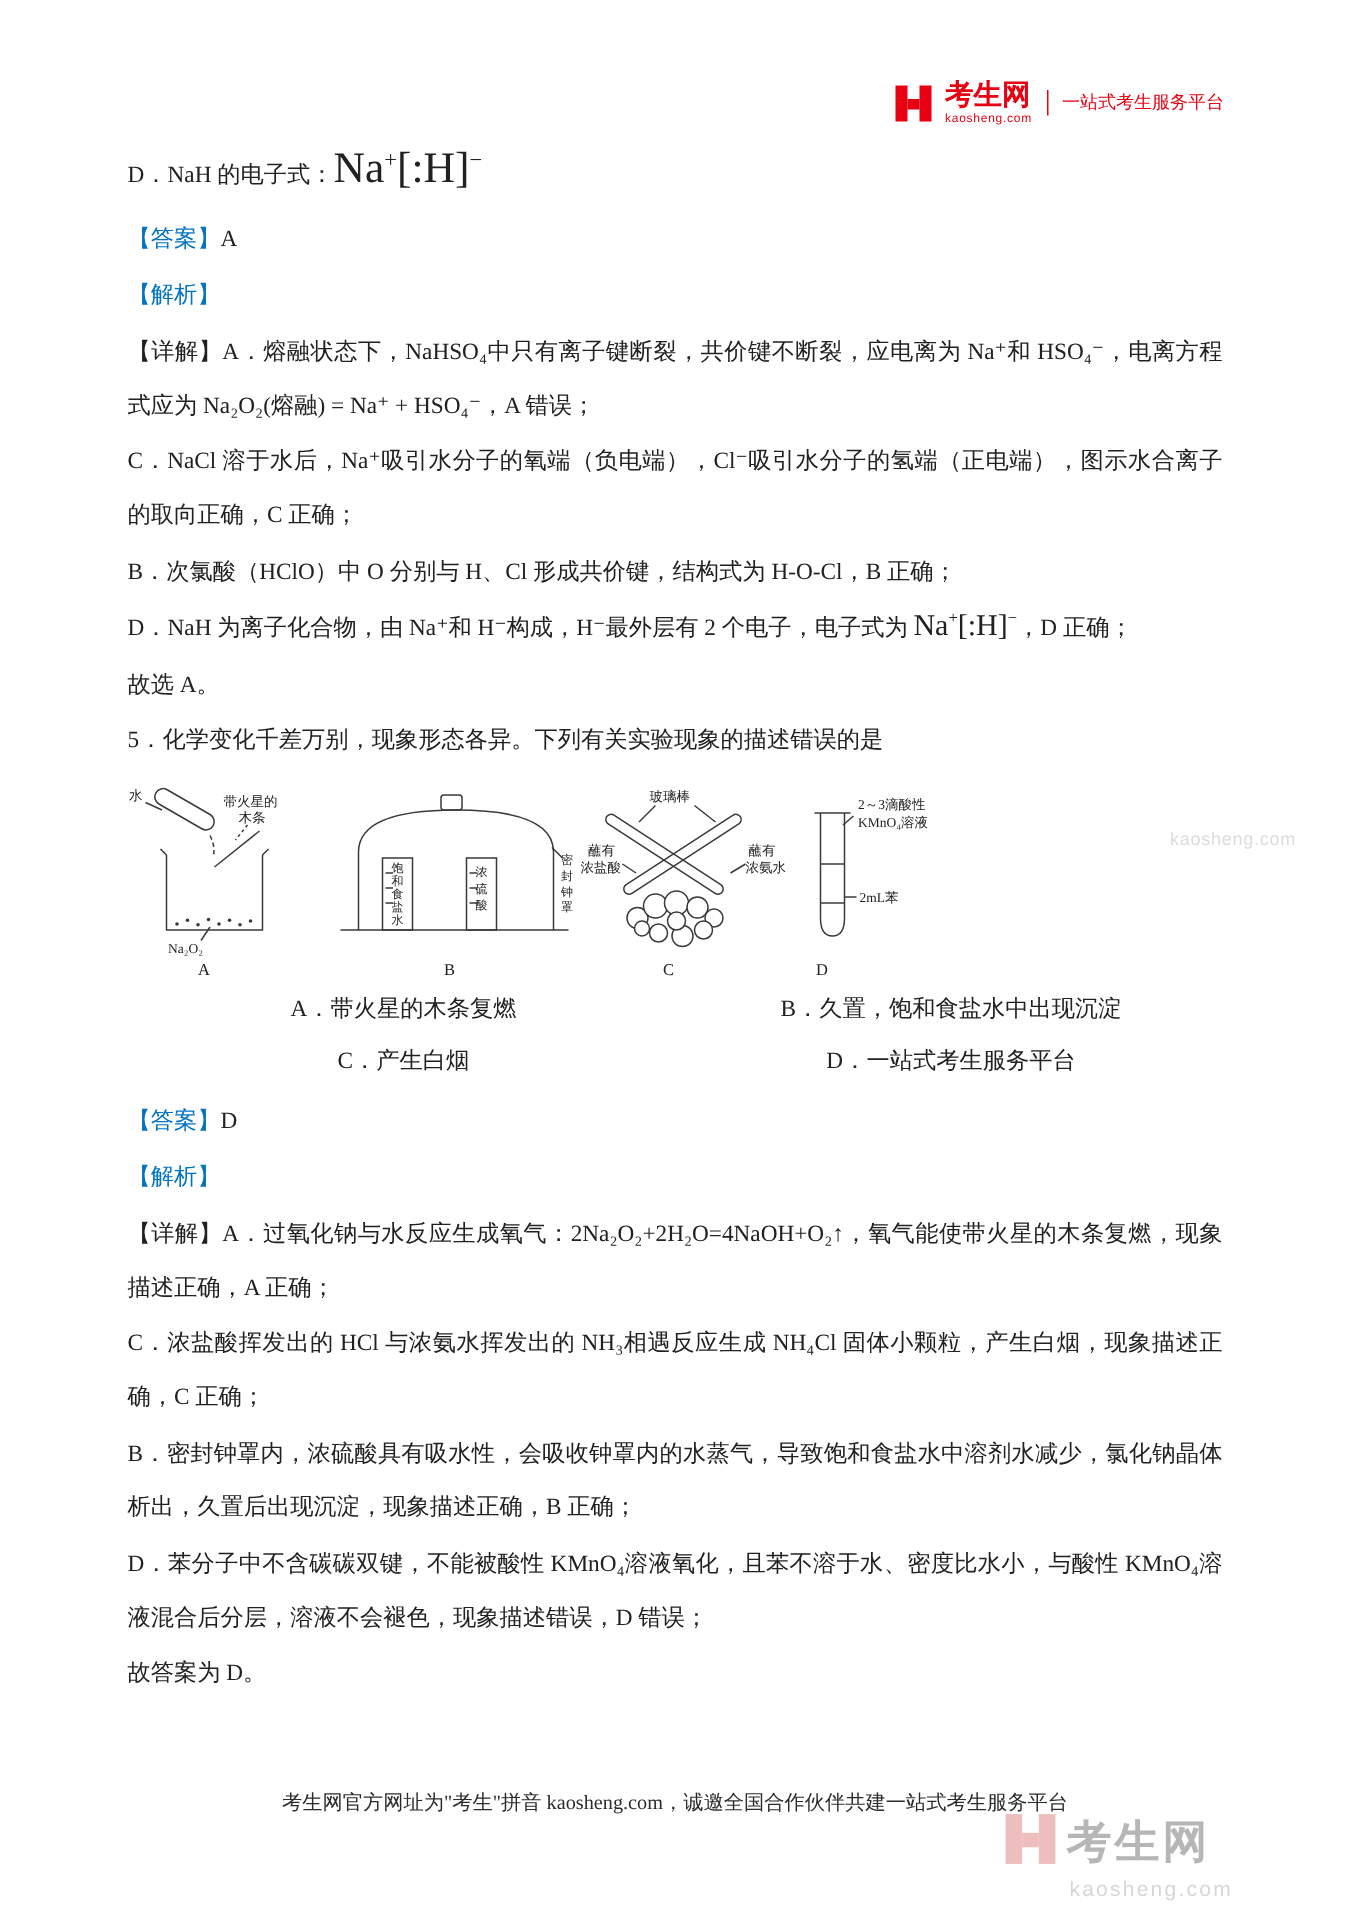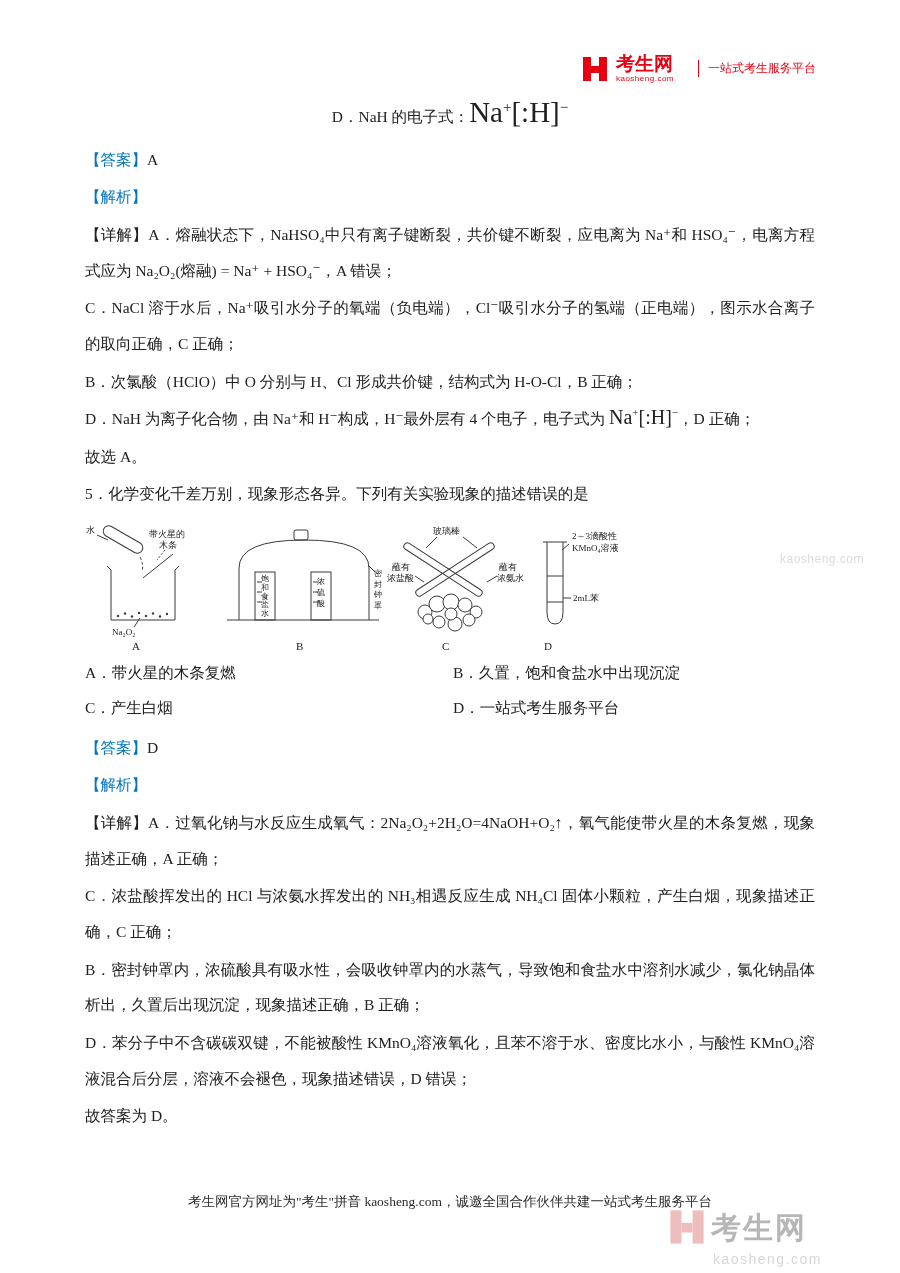--- a/index.html
+++ b/index.html
@@ -9,44 +9,44 @@
        font-family:"Liberation Serif","DejaVu Serif",serif;font-size:15.5px}
   .page{position:absolute;inset:0}
 
   
   .brand{position:absolute;top:54px;right:84px;display:flex;align-items:center;gap:8px}
   .brand .logo-icon svg{display:block}
   .brand-col{display:flex;flex-direction:column;line-height:1}
   .brand-name{font-size:19px;font-weight:bold;color:var(--red,#e60012);font-family:"Liberation Sans",sans-serif}
   .brand-domain{font-size:8px;color:var(--red,#e60012);letter-spacing:.5px;font-family:"Liberation Sans",sans-serif;margin-top:2px}
   .brand-tagline{font-size:12px;color:var(--red,#e60012);border-left:1px solid var(--red,#e60012);
-       padding-left:9px;margin-left:16px;font-family:Liberation Sans, sans-serif}
+       padding-left:9px;margin-left:2px;font-family:Liberation Sans, sans-serif}
 
   
   .content{position:absolute;left:85px;right:85px;top:98px}
   .para{line-height:2.3;text-align:justify;margin-bottom:2px}
-  .formula-line{line-height:1.4;margin-bottom:14px;text-align:center}
+  .formula-line{line-height:1.4;margin-bottom:14px;text-align:left}
   .blue{color:var(--blue,#0073c2)}
   .mi{}
   .fx{font-size:29px;line-height:1}
   .fxsup{font-size:15px;vertical-align:10px;line-height:1}
   .fx2{font-size:20px;line-height:1}
   .fx2sup{font-size:11px;vertical-align:8px;line-height:1}
 
   
   .figwrap{margin:8px 0 2px}
   .figwrap svg{display:block}
   .art{stroke:#3a3a3a;fill:none;stroke-width:1}
   .ft{font-size:9px;fill:#222;stroke:none;font-family:inherit}
   .ftv{font-size:8px;fill:#222;stroke:none}
   .tag{font-size:11px;fill:#222;stroke:none}
 
   
   .options{display:grid;grid-template-columns:368px 1fr;line-height:2.25;margin:2px 0 4px}
-  .options .opt{text-align:left}
+  .options .opt{text-align:center}
 
   
   .footer{position:absolute;left:0;right:0;bottom:62px;text-align:center;font-size:13.5px;color:#2b2b2b}
   .wm-side{position:absolute;top:552px;right:36px;font-size:12px;color:#dcdcdc;
        font-family:"Liberation Sans",sans-serif;letter-spacing:.5px}
   .wm-bottom{position:absolute;right:78px;bottom:6px;display:flex;flex-direction:column;opacity:.95}
   .wmb-row{display:flex;align-items:center;gap:6px}
   .wmb-name{font-size:30px;font-weight:bold;color:#b3b3b3;letter-spacing:2px;font-family:"Liberation Sans",sans-serif}
   .wmb-domain{font-size:14px;color:#d4d4d4;letter-spacing:1.5px;margin-left:44px;
        font-family:"Liberation Sans",sans-serif;margin-top:2px}
@@ -81,21 +81,21 @@
       <span class="blue">【答案】</span><span>A</span>
     </p>
 
     <p class="para">
       <span class="blue">【解析】</span>
     </p>
 
     <p class="para"><span>【详解】A．熔融状态下，NaHSO₄中只有离子键断裂，共价键不断裂，应电离为 Na⁺和 </span><span class="mi">HSO₄⁻</span><span>，电离方程式应为 </span><span class="mi">Na₂O₂(熔融) = Na⁺ + HSO₄⁻</span><span>，A 错误；</span></p>
     <p class="para"><span>C．NaCl 溶于水后，Na⁺吸引水分子的氧端（负电端），Cl⁻吸引水分子的氢端（正电端），图示水合离子的取向正确，C 正确；</span></p>
     <p class="para"><span>B．次氯酸（HClO）中 O 分别与 H、Cl 形成共价键，结构式为 H-O-Cl，B 正确；</span></p>
-    <p class="para"><span>D．NaH 为离子化合物，由 Na⁺和 H⁻构成，H⁻最外层有 4 个电子，电子式为 </span><span class="fx2">Na</span><span class="fx2sup">+</span><span class="fx2">[:H]</span><span class="fx2sup">−</span><span>，D 正确；</span></p>
+    <p class="para"><span>D．NaH 为离子化合物，由 Na⁺和 H⁻构成，H⁻最外层有 2 个电子，电子式为 </span><span class="fx2">Na</span><span class="fx2sup">+</span><span class="fx2">[:H]</span><span class="fx2sup">−</span><span>，D 正确；</span></p>
     <p class="para">故选 A。</p>
 
     <p class="para">5．化学变化千差万别，现象形态各异。下列有关实验现象的描述错误的是</p>
 
     <figure class="figwrap">
       <svg viewBox="0 0 580 134" width="580" height="134">
         <g class="art">
 
           <g>
             <line x1="12" y1="15" x2="23" y2="20"></line>

